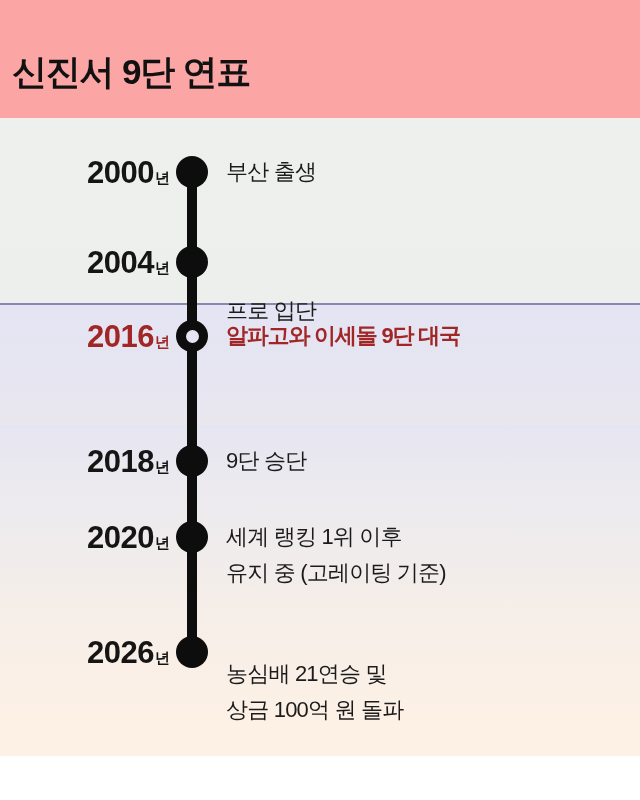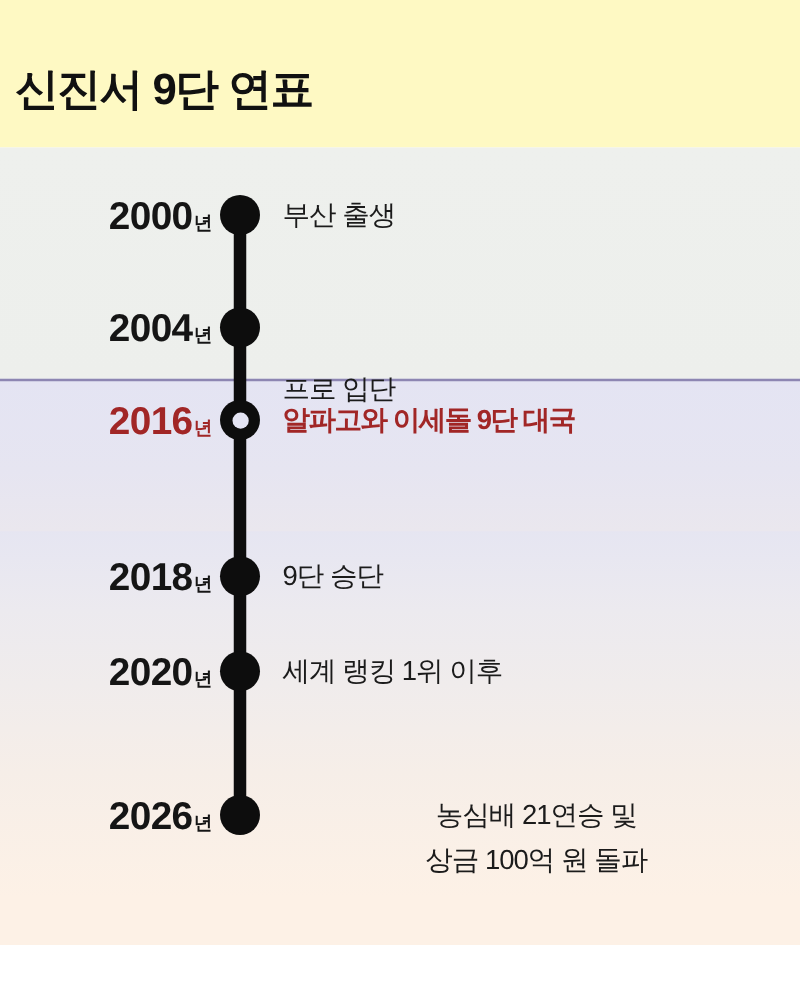--- a/index.html
+++ b/index.html
@@ -15,21 +15,21 @@
     position: relative;
   }
 
   
   .header {
     position: absolute;
     left: 0;
     top: 0;
     width: 640px;
     height: 118px;
-    background: #fef9c3;
+    background: #fca5a5;
     box-sizing: border-box;
   }
   .page-title {
     position: absolute;
     left: 12px;
     top: 54px;
     font-size: 35px;
     font-weight: 700;
     letter-spacing: -1.2px;
     color: #111111;
@@ -189,22 +189,23 @@
     <div class="row" style="top: 0px;">
       <div class="year" style="top: 446px;"><span>2018</span><span class="suffix">년</span></div>
       <div class="event" style="top: 443px;">
         <span class="line2">9단 승단</span>
       </div>
     </div>
     <div class="row" style="top: 0px;">
       <div class="year" style="top: 522px;"><span>2020</span><span class="suffix">년</span></div>
       <div class="event" style="top: 519px;">
         <span class="line2">세계 랭킹 1위 이후</span>
+        <span class="line2">유지 중 (고레이팅 기준)</span>
       </div>
     </div>
     <div class="row" style="top: 0px;">
       <div class="year" style="top: 637px;"><span>2026</span><span class="suffix">년</span></div>
-      <div class="event" style="top: 634px; text-align: center;">
+      <div class="event" style="top: 656px;">
         <span class="line2">농심배 21연승 및</span>
         <span class="line2">상금 100억 원 돌파</span>
       </div>
     </div>
   </div>
 
 </body></html>

